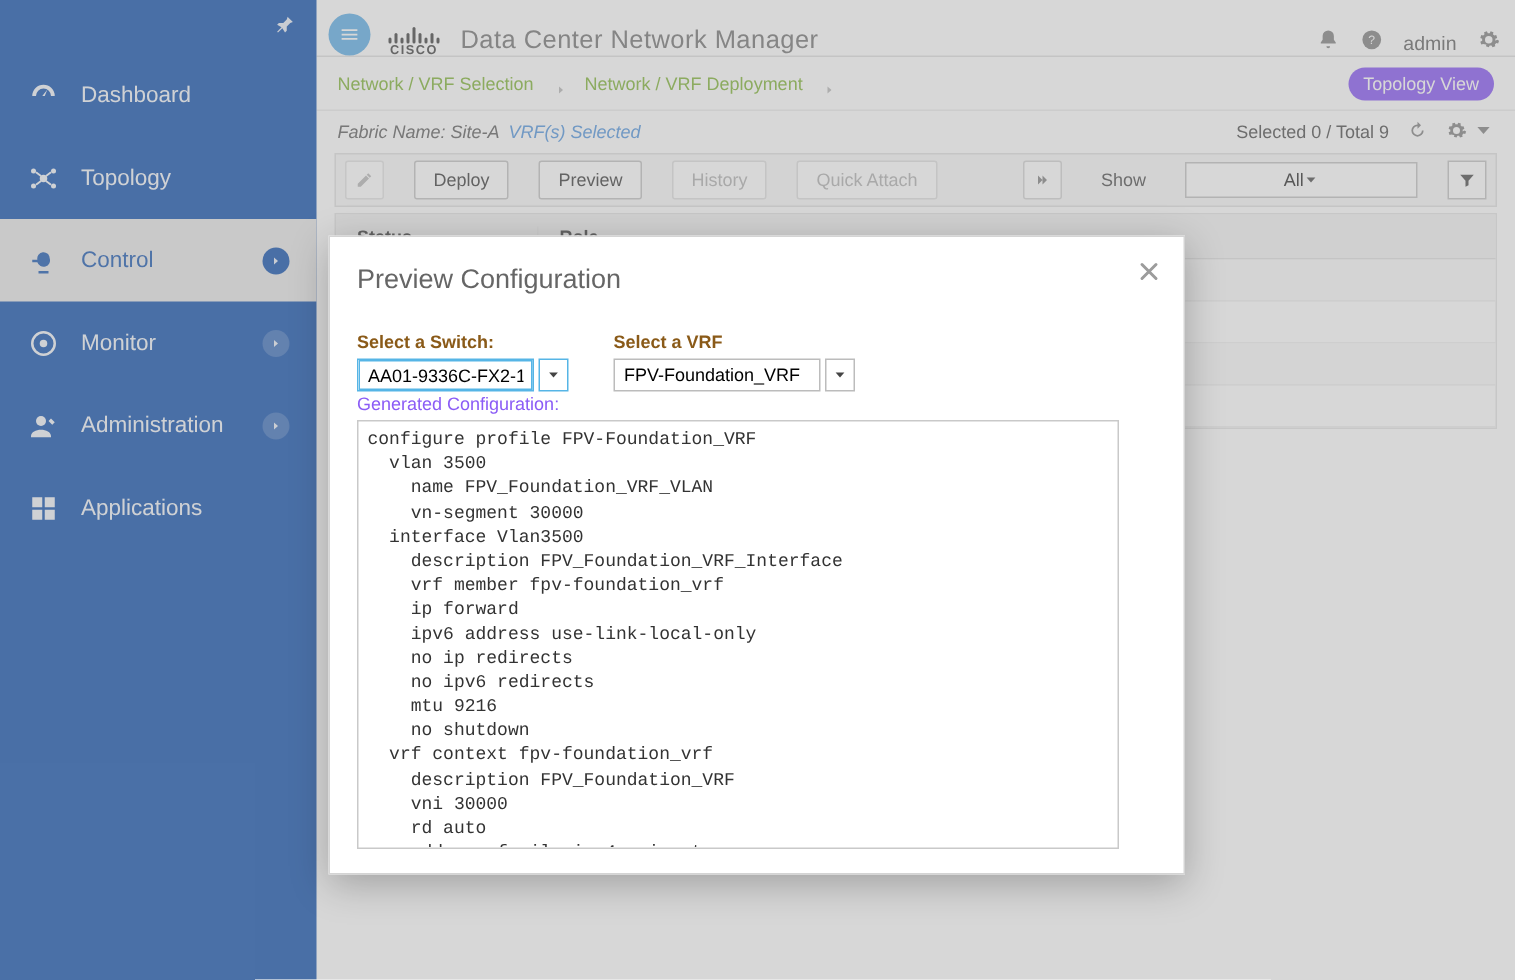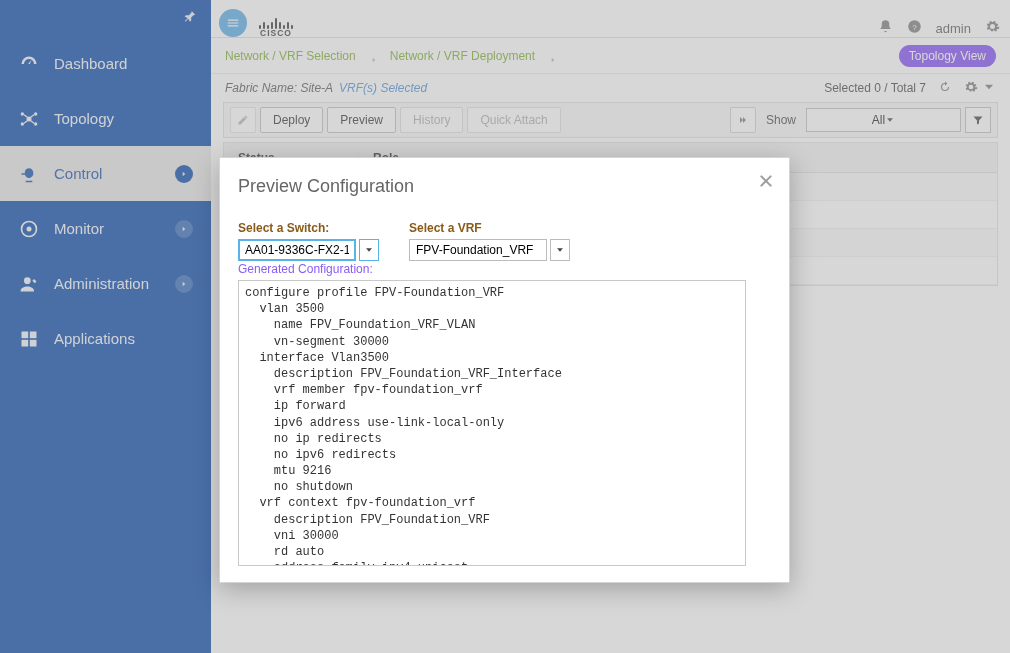--- a/index.html
+++ b/index.html
@@ -46,21 +46,21 @@
   .topo-btn { margin-left:auto; background:#8b5cf6; color:#fff; padding:4px 10px; border-radius:11px; font-size:12px; cursor:pointer; white-space:nowrap;}
 
   
   .sub-info { height:28px; display:flex; align-items:center; padding:0 14px; font-size:12px; color:#666; }
   .sub-info .fabric { font-style:italic; }
   .sub-info .vrf-sel { color:#5b9be0; margin-left:6px; font-style:italic;}
   .sub-info .right { margin-left:auto; display:flex; align-items:center; gap:12px; color:#555;}
   .sub-info .right svg { width:14px; height:14px; fill:#888; }
 
   
-  .toolbar-row { height:36px; margin:0 12px; border:1px solid #e2e2e2; background:#f9f9f9; display:flex; align-items:center; padding:0 6px; font-size:12px; gap:4px;}
+  .toolbar-row { height:36px; margin:0 12px; border:1px solid #e2e2e2; background:#f9f9f9; display:flex; align-items:center; padding:0 6px; font-size:12px; gap:20px;}
   .tb-btn { background:#fff; border:1px solid #c6c6c6; border-radius:2px; padding:5px 12px; cursor:pointer; font-size:12px; color:#444;}
   .tb-btn.disabled { color:#b5b5b5; border-color:#e0e0e0; cursor:default;}
   .tb-icon-btn { width:26px; height:26px; border:1px solid #d6d6d6; border-radius:2px; display:flex; align-items:center; justify-content:center; background:#fff; }
   .tb-icon-btn.disabled { border-color:#e4e4e4; }
   .tb-icon-btn svg { width:12px; height:12px; fill:#bbb; }
   .tb-spacer { flex:1; }
   .show-label { color:#555; margin:0 6px;}
   .show-select { width:155px; height:24px; border:1px solid #c6c6c6; background:#fff; display:flex; align-items:center; padding:0 6px; justify-content:center; font-size:12px;}
   .show-select svg { width:10px; height:10px; fill:#555; }
   .filter-btn { width:26px; height:26px; border:1px solid #c6c6c6; background:#fff; display:flex; align-items:center; justify-content:center; }
@@ -218,20 +218,21 @@
               <span style="height:4px"></span>
             <span style="height:7px"></span>
               <span style="height:11px"></span>
               <span style="height:7px"></span>
             <span style="height:4px"></span>
               <span style="height:7px"></span>
               <span style="height:4px"></span>
           </div>
           <div class="cisco-text">CISCO</div>
         </div>
+        <div class="app-title">Data Center Network Manager</div>
       </div>
       <div class="header-right">
         <span><svg viewBox="0 0 24 24">
               <path d="M12 2a6 6 0 00-6 6v4l-2 3v1h16v-1l-2-3V8a6 6 0 00-6-6zm-2 17a2 2 0 004 0h-4z"></path>
             </svg></span>
         <span><svg viewBox="0 0 24 24">
               <circle cx="12" cy="12" r="10"></circle>
               <text x="12" y="17" text-anchor="middle" fill="#fff" font-size="13" font-family="Arial">?</text>
             </svg></span>
         <span class="user-txt">admin</span>
@@ -253,21 +254,21 @@
       <span class="topo-btn">Topology View</span>
     </div>
 
     <div class="sub-info">
       <span class="fabric">
         <span>Fabric Name:</span>
         <span>Site-A</span>
       </span>
       <span class="vrf-sel">VRF(s) Selected</span>
       <div class="right">
-        <span>Selected 0 / Total 7</span>
+        <span>Selected 0 / Total 9</span>
         <span><svg viewBox="0 0 24 24">
               <path d="M12 5a7 7 0 107 7h-2a5 5 0 11-5-5v3l4-4-4-4v3z"></path>
             </svg></span>
         <span><svg viewBox="0 0 24 24">
               <path d="M12 8a4 4 0 100 8 4 4 0 000-8zm9 4l2 1-1 3-2-.5a8 8 0 01-1.5 1.5l.5 2-3 1-1-2a8 8 0 01-2 0l-1 2-3-1 .5-2A8 8 0 016 16.5L4 17l-1-3 2-1a8 8 0 010-2l-2-1 1-3 2 .5A8 8 0 017.5 6L7 4l3-1 1 2a8 8 0 012 0l1-2 3 1-.5 2A8 8 0 0118 7.5l2-.5 1 3-2 1a8 8 0 010 2z"></path>
             </svg></span>
         <span style="margin-left:-8px;"><svg viewBox="0 0 24 24" width="9" height="9">
               <path d="M5 8l7 8 7-8z" fill="#888"></path>
             </svg></span>
       </div>

